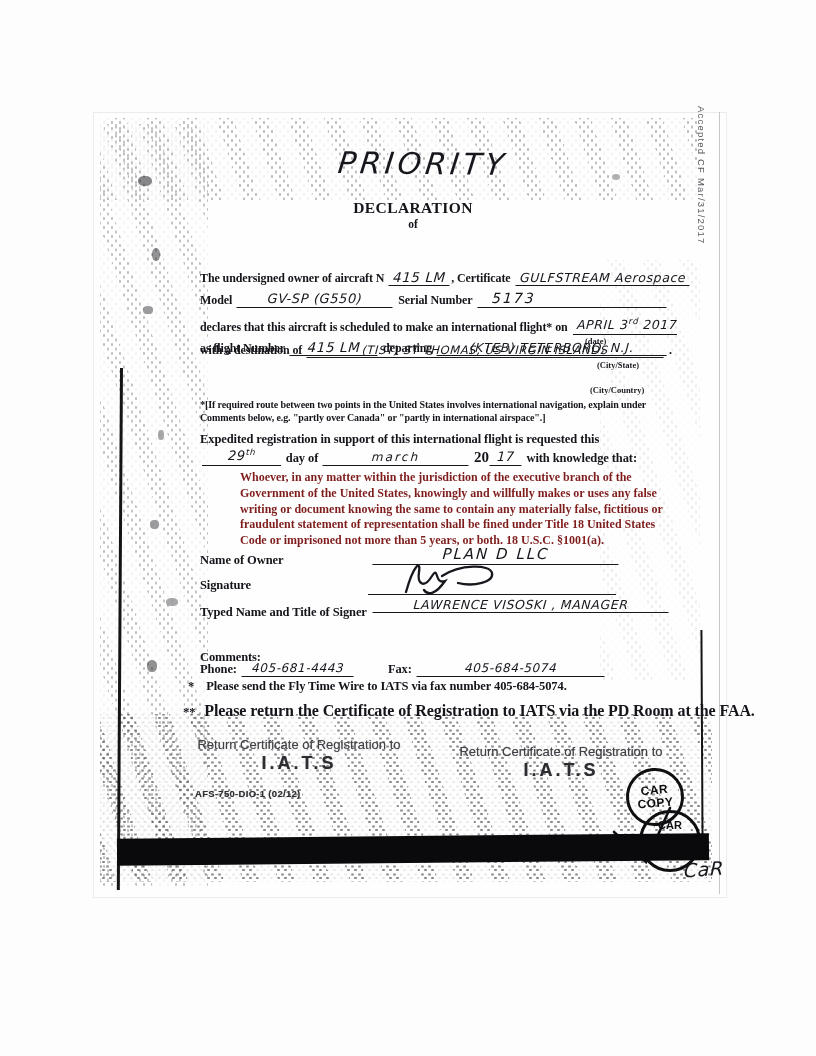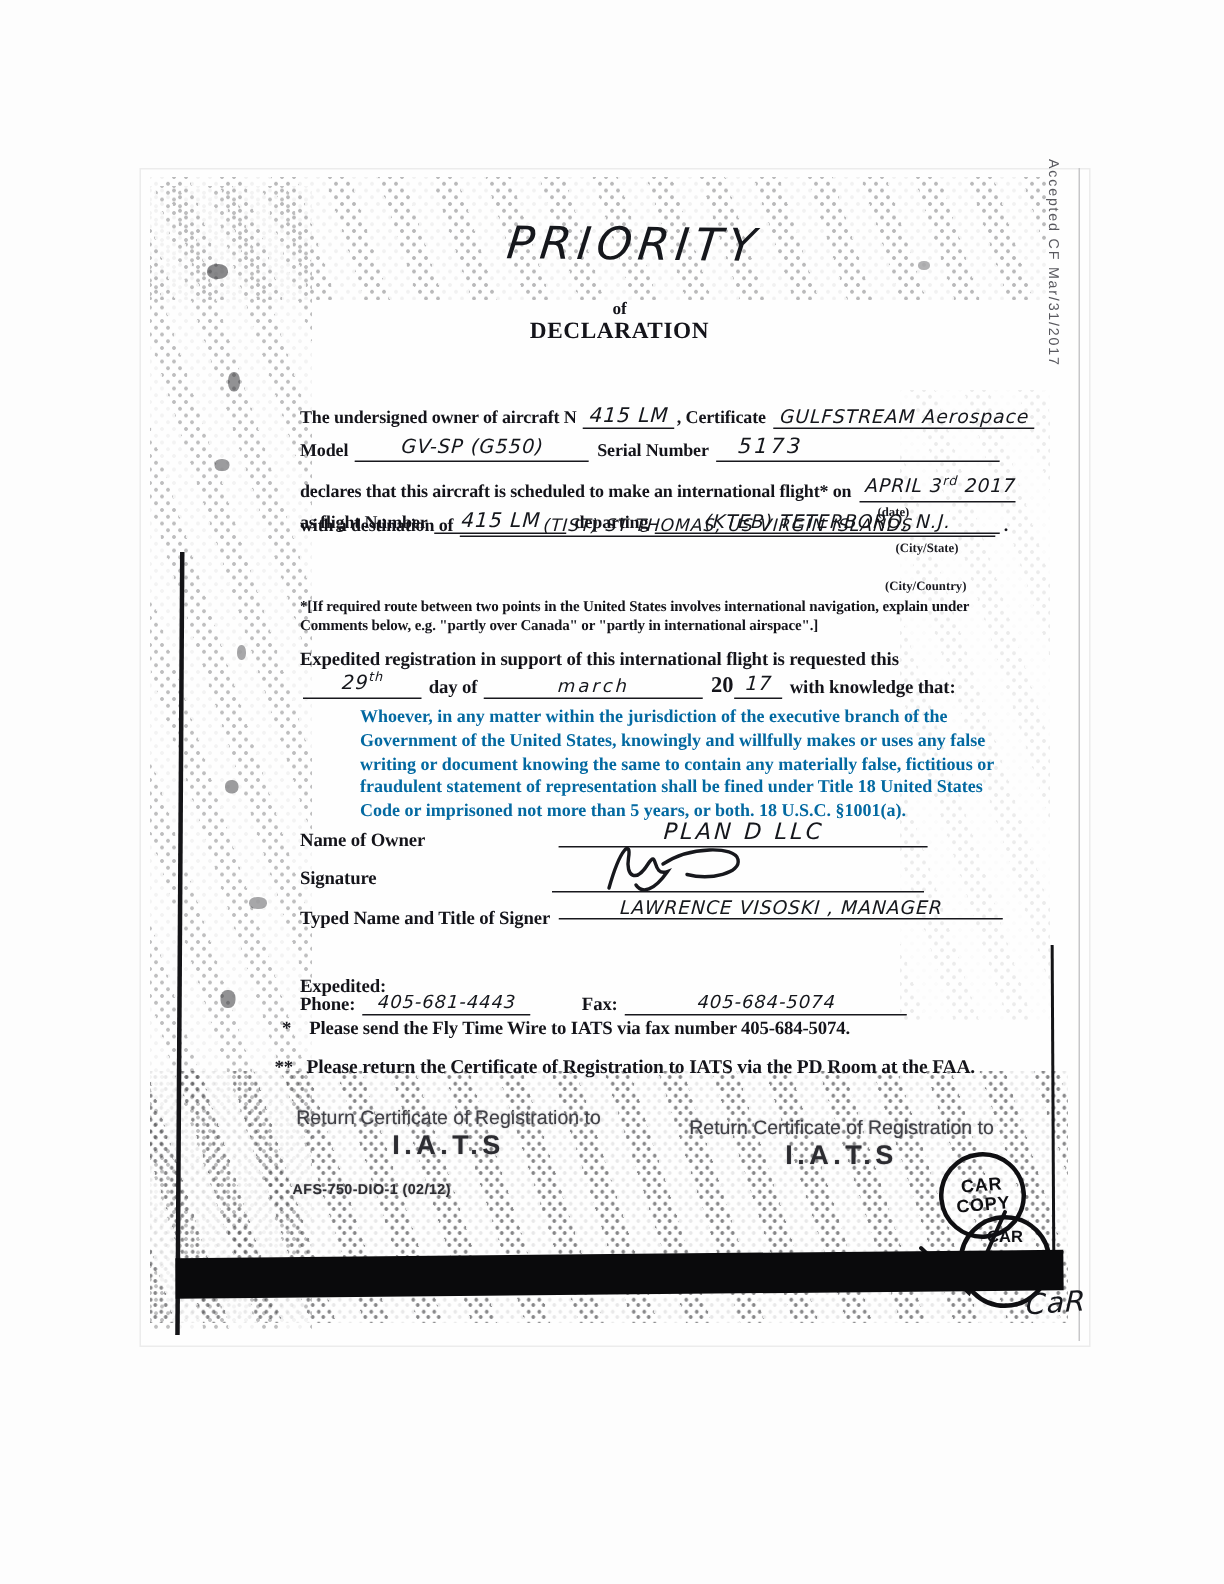--- a/index.html
+++ b/index.html
@@ -46,21 +46,21 @@
   .smudge{position:absolute;background:#26262a;border-radius:45%;pointer-events:none;}
   .vline{position:absolute;background:#141417;}
   .circleStamp{
     position:absolute;border:3px solid #0f0f12;border-radius:50%;
     display:flex;flex-direction:column;align-items:center;justify-content:center;
     font-family:"Liberation Sans","DejaVu Sans",sans-serif;font-weight:bold;color:#0f0f12;
     background:transparent;
   }
   .legal{
     position:absolute;font-family:"Liberation Serif","DejaVu Serif",serif;
-    font-weight:bold;color:#0369a1;font-size:12px;line-height:1.32;
+    font-weight:bold;color:#7f1d1d;font-size:12px;line-height:1.32;
   }
 </style>
 </head>
 <body>
 
 <div class="page"></div>
 
 <div class="noise" style="left:100px;top:118px;width:598px;height:82px;opacity:.30;"></div>
 <div class="noise" style="left:100px;top:124px;width:108px;height:762px;opacity:.28;"></div>
 <div class="noise" style="left:100px;top:714px;width:612px;height:168px;opacity:.52;background-size:7px 8px;"></div>
@@ -77,22 +77,22 @@
 
 <div class="vline" style="left:120px;top:368px;width:2.5px;height:522px;transform:rotate(.35deg);transform-origin:top;"></div>
 <div class="vline" style="left:701px;top:630px;width:1.5px;height:216px;transform:rotate(-.3deg);"></div>
 <div class="vline" style="left:719px;top:112px;width:1px;height:782px;background:#c7c7c9;"></div>
 
 <div class="abs stampTxt" style="left:696px;top:106px;writing-mode:vertical-rl;font-size:9.5px;letter-spacing:1.2px;color:#58585e;text-shadow:none;">Accepted CF Mar/31/2017</div>
 
 <div class="abs hand" style="left:338px;top:146px;font-size:30px;letter-spacing:4px;font-weight:400;transform:skewX(-6deg) rotate(.6deg);">PRIORITY</div>
 
 <div class="abs" style="left:248px;top:199px;width:330px;text-align:center;">
+  <div class="printed" style="font-size:15.5px;letter-spacing:.4px;">DECLARATION</div>
   <div class="printed" style="font-size:11.5px;margin-top:1px;">of</div>
-  <div class="printed" style="font-size:15.5px;letter-spacing:.4px;">DECLARATION</div>
 </div>
 
 <div class="row" style="left:200px;top:270px;width:472px;">
   <span class="printed">The undersigned owner of aircraft N</span>
   <span class="fld hand" style="width:84px;font-size:13.5px;margin-right:1px;">415 LM</span>
   <span class="printed" style="margin-left:0;">, Certificate</span>
   <span class="fld hand" style="flex:1;font-size:12.5px;">GULFSTREAM Aerospace</span>
 </div>
 
 <div class="row" style="left:200px;top:291px;width:472px;">
@@ -153,29 +153,29 @@
 <div class="abs printed" style="left:200px;top:605px;font-size:12.5px;">Typed Name and Title of Signer</div>
 <div class="abs fld hand" style="left:368px;top:598px;width:288px;font-size:12.5px;">LAWRENCE VISOSKI ,  MANAGER</div>
 
 <div class="row" style="left:200px;top:626px;width:410px;">
   <span class="printed" style="font-size:12.5px;">Phone:</span>
   <span class="fld hand" style="width:104px;font-size:12px;margin-right:34px;">405-681-4443</span>
   <span class="printed" style="font-size:12.5px;margin-top:36px;">Fax:</span>
   <span class="fld hand" style="flex:1;font-size:12px;">405-684-5074</span>
 </div>
 
-<div class="abs printed" style="left:200px;top:650px;font-size:12.5px;">Expedited:</div>
+<div class="abs printed" style="left:200px;top:650px;font-size:12.5px;">Comments:</div>
 
 <div class="abs" style="left:188px;top:676px;">
   <span class="printed" style="font-size:12.5px;margin-right:8px;">*</span>
   <span class="printed" style="font-size:12.5px;">Please send the Fly Time Wire to IATS via fax number 405-684-5074.</span>
 </div>
 <div class="abs" style="left:183px;top:702px;">
   <span class="printed" style="font-size:12.5px;margin-right:5px;">**</span>
-  <span class="printed" style="font-size:13px;">Please return the Certificate of Registration to IATS via the PD Room at the FAA.</span>
+  <span class="printed" style="font-size:16px;">Please return the Certificate of Registration to IATS via the PD Room at the FAA.</span>
 </div>
 
 <div class="abs" style="left:188px;top:737px;width:222px;text-align:center;z-index:3;">
   <div class="stampTxt" style="font-size:13px;">Return Certificate of Registration to</div>
   <div class="stampTxt" style="font-size:18px;font-weight:bold;letter-spacing:3px;color:#2c2c31;margin-top:1px;">I.A.T.S</div>
 </div>
 
 <div class="abs" style="left:450px;top:744px;width:222px;text-align:center;z-index:3;">
   <div class="stampTxt" style="font-size:13px;">Return Certificate of Registration to</div>
   <div class="stampTxt" style="font-size:18px;font-weight:bold;letter-spacing:3px;color:#2c2c31;margin-top:1px;">I.A.T.S</div>

